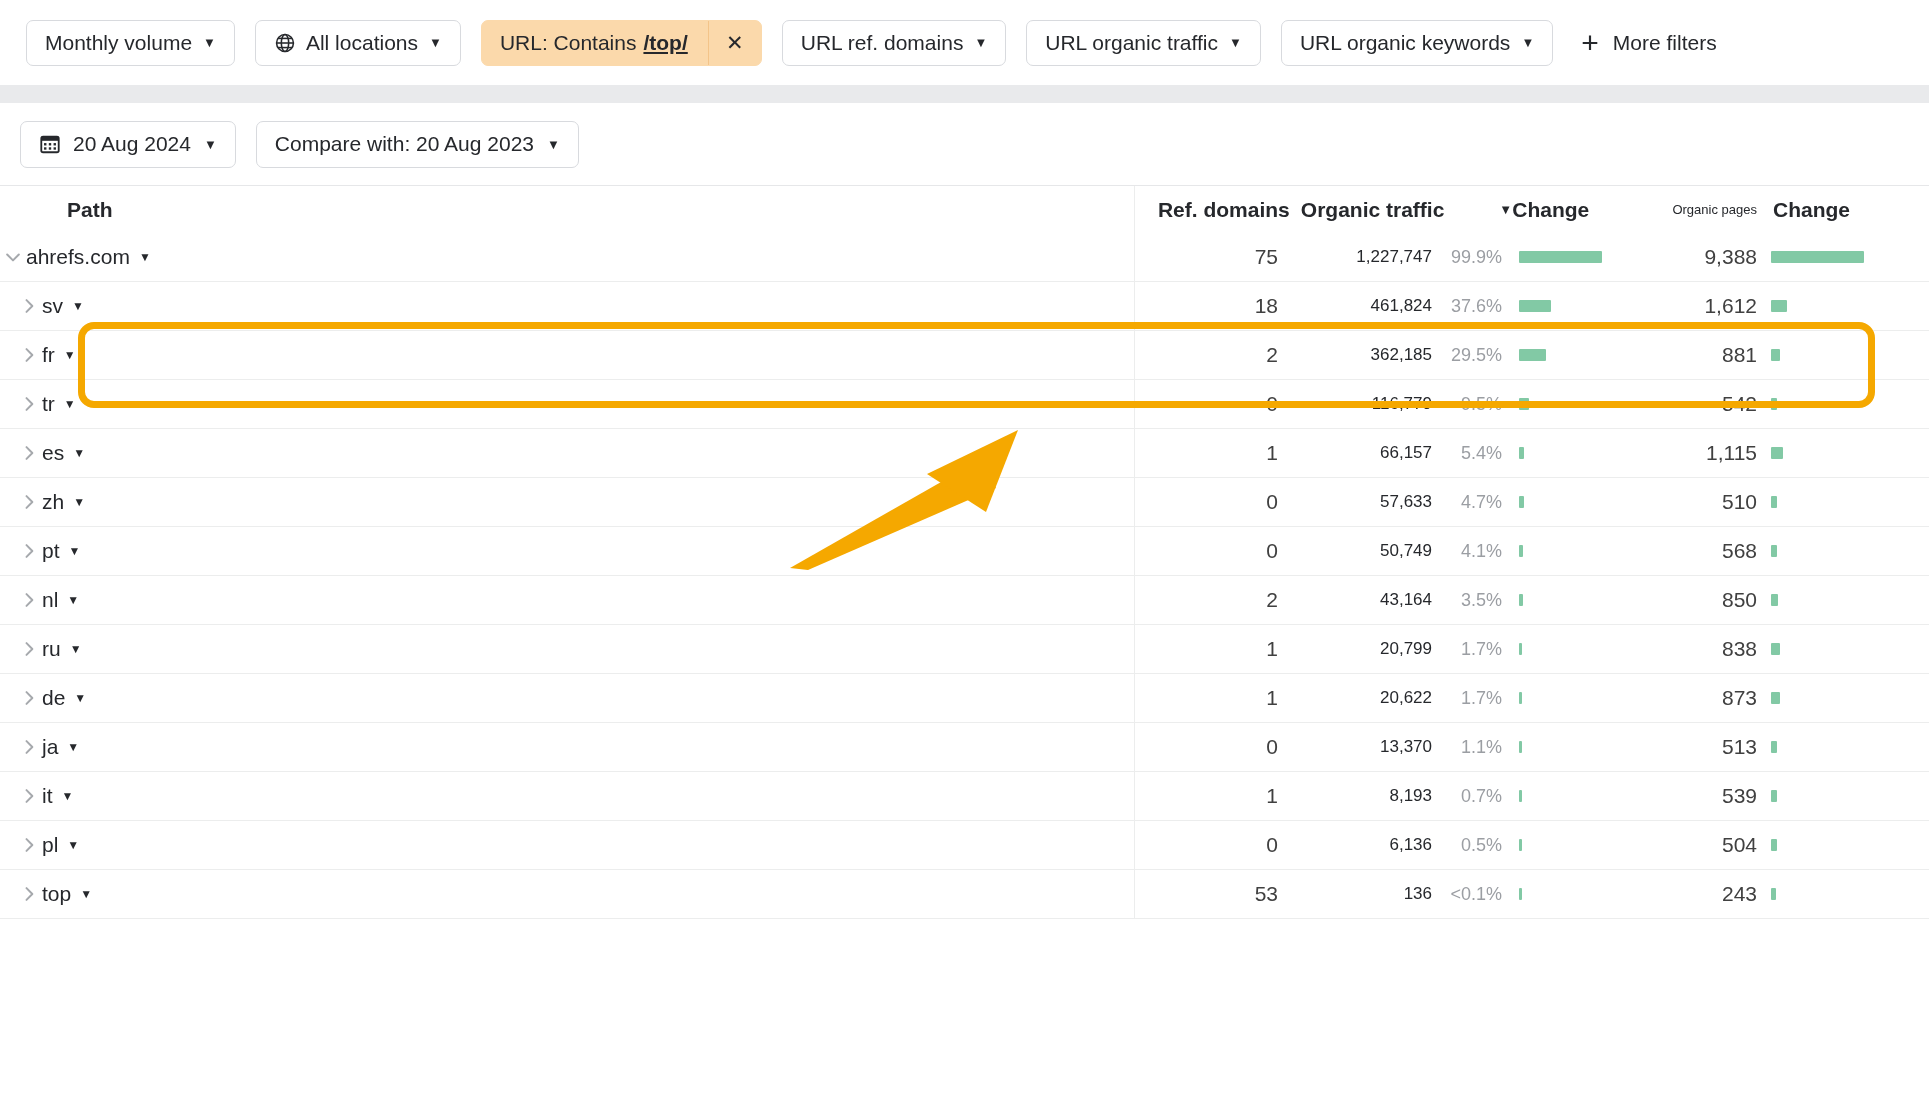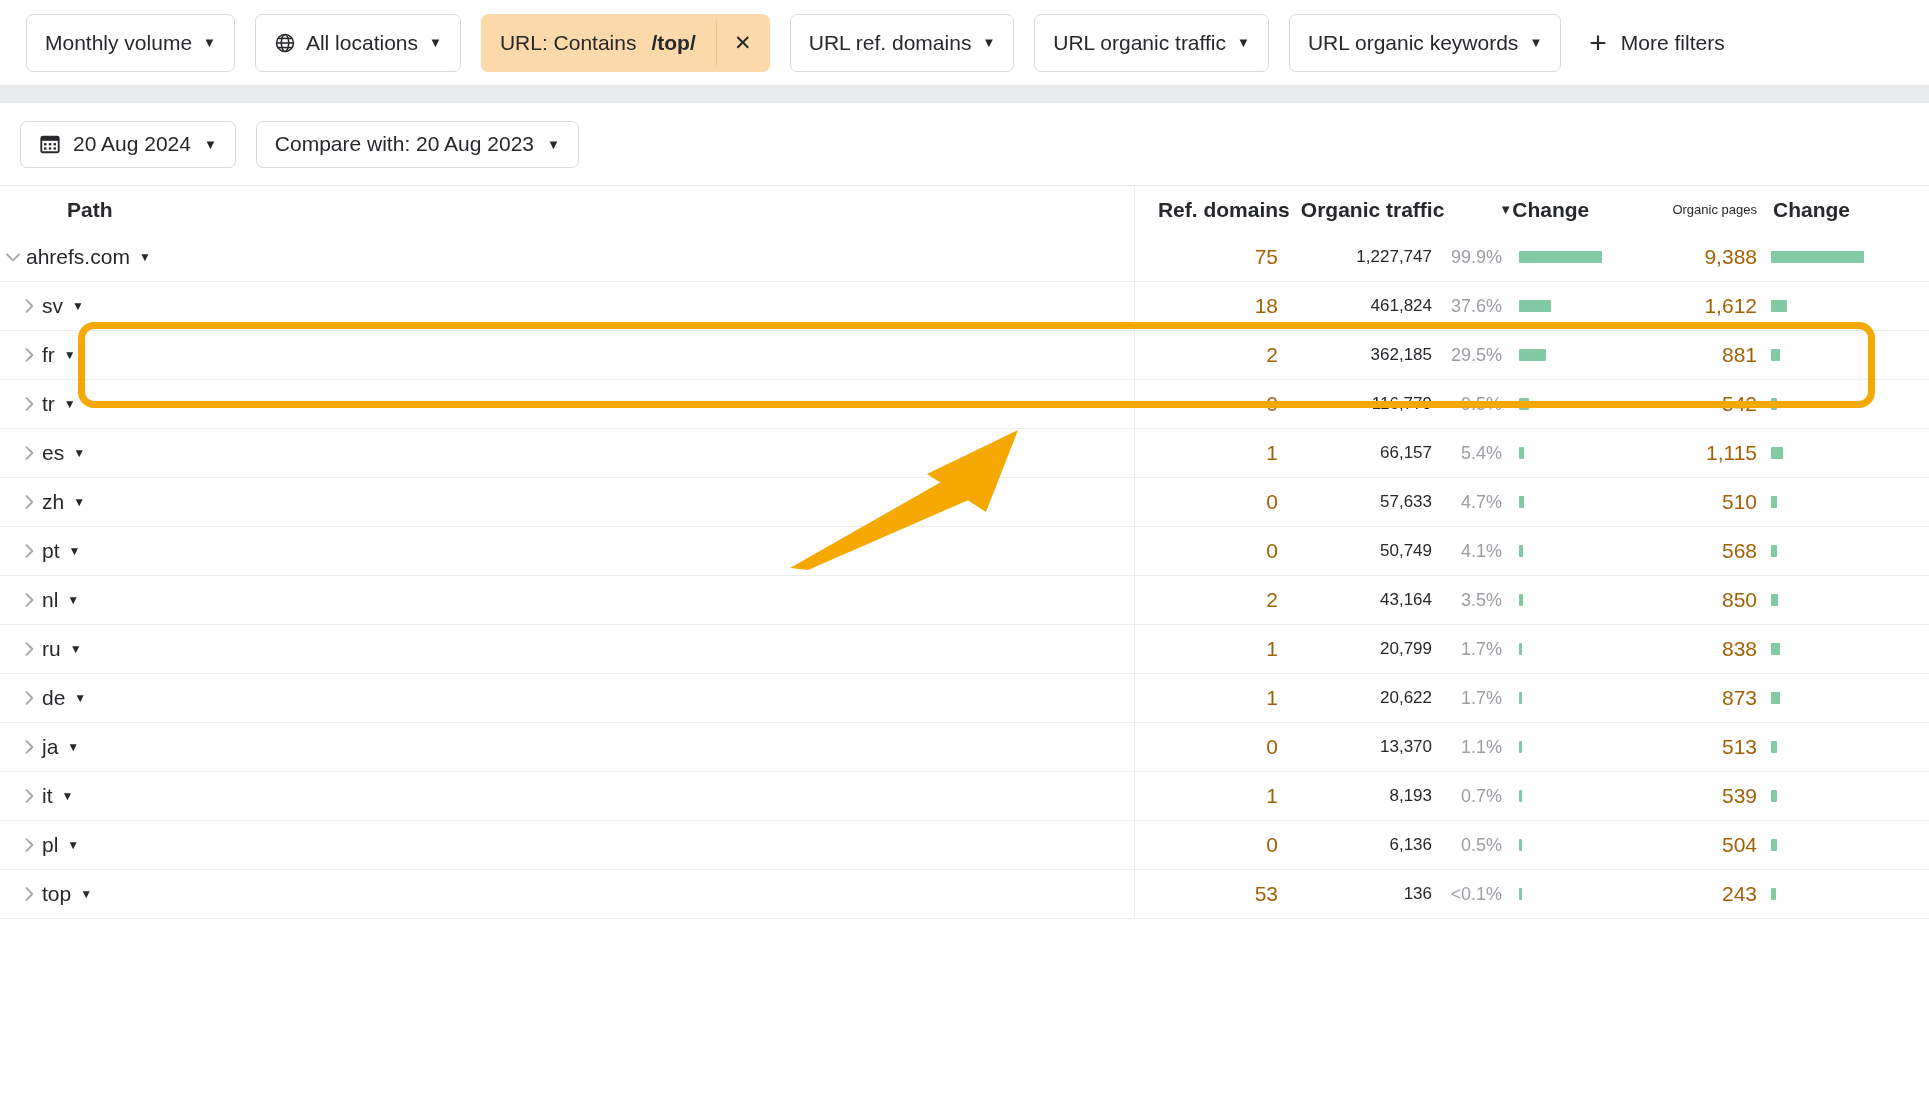--- a/index.html
+++ b/index.html
@@ -21,21 +21,21 @@
     height: 85px;
     display: flex;
     align-items: center;
     padding: 0 0 0 26px;
     box-sizing: border-box;
     background: #ffffff;
   }
   .chip {
     display: inline-flex;
     align-items: center;
-    height: 58px;
+    height: 46px;
     padding: 0 18px;
     border: 1px solid #d8dade;
     border-radius: 7px;
     background: #ffffff;
     font-size: 21px;
     color: #26282c;
     margin-right: 20px;
     white-space: nowrap;
     cursor: pointer;
     box-sizing: border-box;
@@ -60,21 +60,22 @@
   }
   .chip-active .chip-active-label {
     padding: 0 20px 0 18px;
     display: inline-flex;
     align-items: center;
     height: 100%;
     font-size: 21px;
   }
   .chip-active .chip-active-label b {
     font-weight: bold;
-    margin-left: 15px;
+    margin-left: 7px;
+    text-decoration: underline;
   }
   .chip-active .chip-sep {
     width: 1px;
     height: 46px;
     background: #f3c489;
   }
   .chip-active .chip-close {
     width: 52px;
     height: 46px;
     display: inline-flex;
@@ -253,21 +254,21 @@
 
   .vline {
     position: absolute;
     left: 1134px;
     top: 0;
     bottom: 0;
     width: 1px;
     background: #eceded;
   }
 
-  .link { color: #a16207; cursor: pointer; }
+  .link { color: #404040; cursor: pointer; }
   .num { color: #26282c; }
 
   .chev {
     width: 26px;
     display: inline-flex;
     justify-content: center;
     align-items: center;
     color: #a6a9ad;
     cursor: pointer;
     flex: none;

